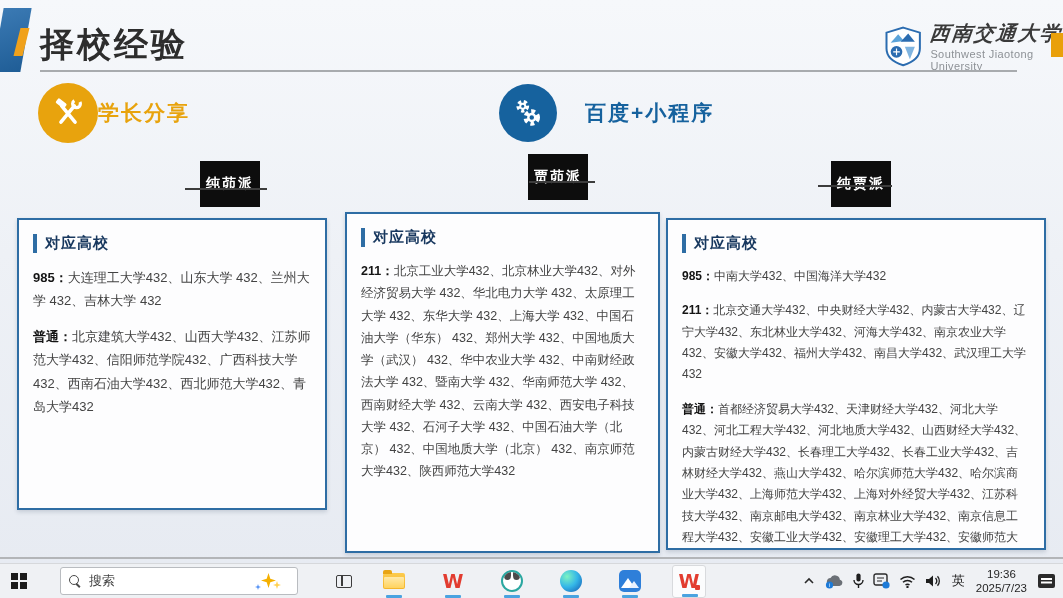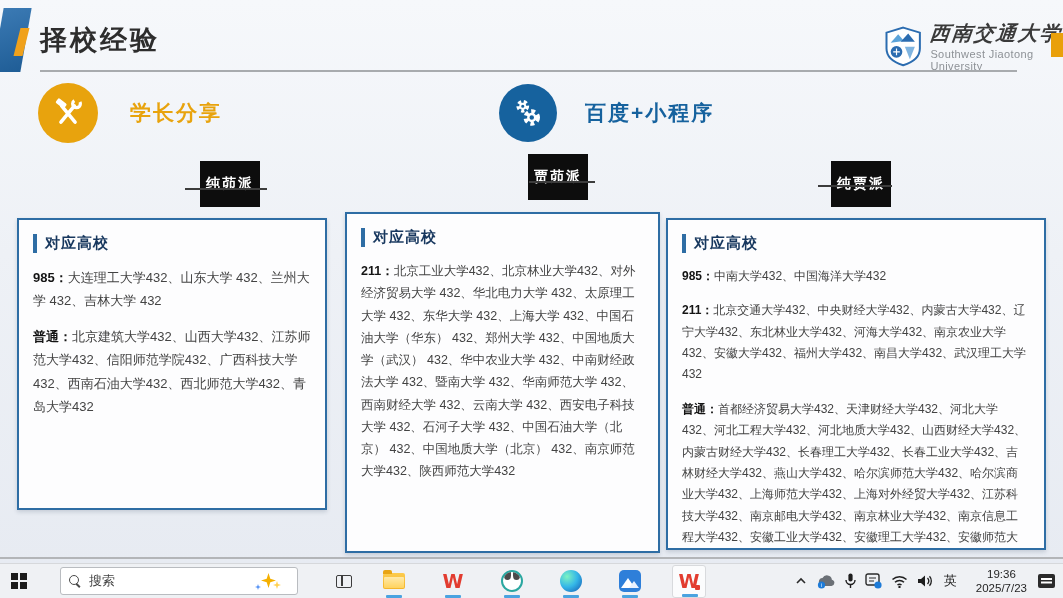--- a/index.html
+++ b/index.html
@@ -6,39 +6,39 @@
   html,body { font-family:"Liberation Sans","DejaVu Sans",sans-serif; }
   .screen { position:relative; width:1063px; height:598px; overflow:hidden; background:#e9edf3; }
 
   
   .slide { position:absolute; left:0; top:0; width:1063px; height:563px;
            background:linear-gradient(180deg,#f6f8fb 0%,#eef1f6 45%,#e7ebf2 100%); }
   .deco-blue { position:absolute; left:-2px; top:8px; width:28px; height:64px;
                background:linear-gradient(160deg,#3b7ab4,#1f5d96); transform:skewX(-10deg); }
   .deco-orange { position:absolute; left:17px; top:28px; width:9px; height:28px;
                  background:#f0a11b; transform:skewX(-14deg); }
-  .slide-title { position:absolute; left:40px; top:22px; font-size:27px; font-weight:bold;
+  .slide-title { position:absolute; left:40px; top:22px; font-size:34px; font-weight:bold;
                  color:#2d2d2d; letter-spacing:3px; }
   .header-line { position:absolute; left:40px; top:70px; width:977px; height:2px; background:#a8abae; }
   .edge-orange { position:absolute; right:0; top:33px; width:12px; height:24px; background:#e9a00b; }
 
   .logo { position:absolute; left:884px; top:20px; display:flex; align-items:center; gap:8px; }
   .logo-shield { width:46px; height:48px; }
   .logo-cn { font-family:"DejaVu Serif","Liberation Serif",serif; font-style:italic; font-weight:bold;
              font-size:20px; color:#3a3a3a; letter-spacing:2px; transform:skewX(-6deg); }
   .logo-en { font-size:11px; color:#8d9196; margin-top:1px; letter-spacing:0.4px; }
 
   .method { position:absolute; display:flex; align-items:center; }
   .m1 { left:38px; top:83px; }
   .m2 { left:499px; top:84px; }
   .circle { border-radius:50%; display:flex; align-items:center; justify-content:center; }
   .circle.yellow { width:60px; height:60px; background:#e8a30d; }
   .circle.blue   { width:58px; height:58px; background:#16629e; }
   .method-label  { font-size:21px; font-weight:bold; letter-spacing:2px; }
-  .lbl-yellow { color:#e8a30d; margin-left:32px; }
+  .lbl-yellow { color:#e8a30d; }
   .lbl-blue   { color:#16629e; margin-left:28px; }
 
   .faction { position:absolute; background:#0d0d0d; color:#fff; font-weight:bold;
              font-size:14px; padding:14px 6px; letter-spacing:2px; }
   .f1 { left:200px; top:161px; } .f2 { left:528px; top:154px; } .f3 { left:831px; top:161px; }
   .funder { position:absolute; height:2px; background:#3c3c3c; }
   .u1 { left:185px; top:188px; width:82px; }
   .u2 { left:529px; top:181px; width:66px; }
   .u3 { left:818px; top:185px; width:74px; }
 
@@ -99,21 +99,21 @@
              background:radial-gradient(circle at 32% 30%, #7df3c2 0%, #35b7e8 48%, #1456b0 100%); }
   .mountainapp { width:22px; height:22px; border-radius:5px; background:#2e7fd9; position:relative; overflow:hidden; }
   .mountainapp::before { content:""; position:absolute; bottom:4px; left:2px;
              border-left:7px solid transparent; border-right:7px solid transparent; border-bottom:10px solid #fff; }
   .mountainapp::after { content:""; position:absolute; bottom:4px; right:2px;
              border-left:5px solid transparent; border-right:5px solid transparent; border-bottom:7px solid #e8f2ff; }
 
   .tray { margin-left:auto; display:flex; align-items:center; gap:9px; padding-right:8px; }
   .tray svg { display:block; }
   .ime { font-size:13px; color:#1f1f1f; margin:0 2px; cursor:pointer; }
-  .clock { text-align:center; font-size:11.5px; color:#1f1f1f; line-height:1.25; cursor:pointer;margin-left:8px; }
+  .clock { text-align:center; font-size:11.5px; color:#1f1f1f; line-height:1.25; cursor:pointer; }
   .notif { width:17px; height:14px; background:#2b2b2b; border-radius:2px; position:relative; cursor:pointer; margin-left:2px; }
   .notif::before { content:""; position:absolute; left:3px; top:4px; width:11px; height:1.5px;
                    background:#fff; box-shadow:0 3.5px 0 #fff; }
 </style>
 </head>
 <body>
 
 <div class="screen">
 
   <div class="slide">

